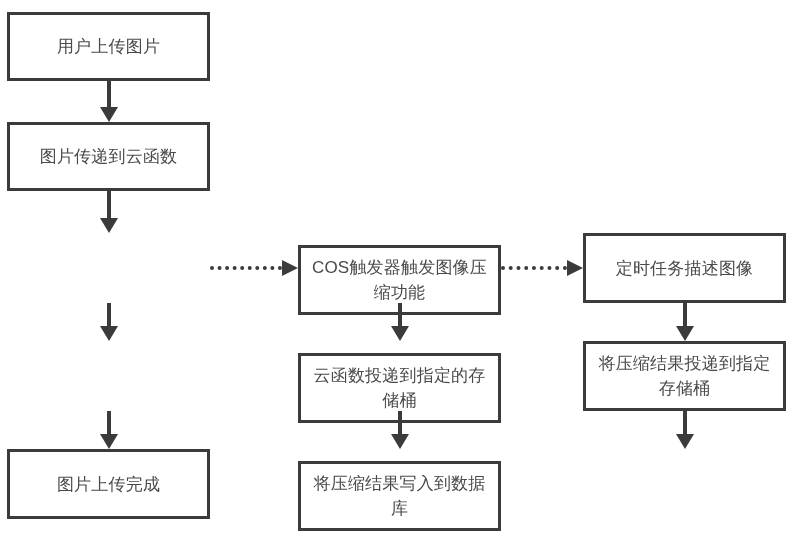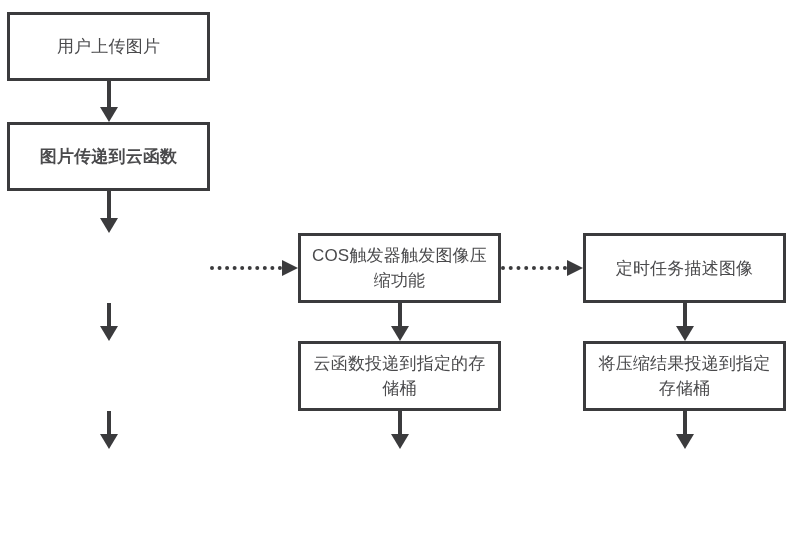--- a/index.html
+++ b/index.html
@@ -34,25 +34,25 @@
     line-height: 25px;
     letter-spacing: 0.2px;
     padding: 2px 10px;
   }
   .node .label {
     display: block;
     width: 100%;
   }
   
   .col-a { left: 7px;   width: 203px; }
-  .col-b { left: 298px; width: 203px; }
+  .col-b { left: 298px; width: 203px; margin-top: 12px; }
   .col-c { left: 583px; width: 203px; justify-content: center; }
 
   .row-1 { top: 12px;  height: 69px; }
-  .row-2 { top: 122px; height: 69px; font-weight: bold; }
+  .row-2 { top: 122px; height: 69px; }
   .row-3 { top: 233px; height: 70px; }
   .row-4 { top: 341px; height: 70px; }
   .row-5 { top: 449px; height: 70px; }
 
   
   .v-conn {
     position: absolute;
     width: 18px;
   }
   .v-conn .stem {
@@ -124,20 +124,23 @@
     <div class="stem" style="height:24px;"></div>
     <div class="head"></div>
   </div>
 
 
   <div class="v-conn" style="left:100px; top:411px; height:38px;">
     <div class="stem" style="height:24px;"></div>
     <div class="head"></div>
   </div>
 
+  <div class="node col-a row-5">
+    <span class="label">图片上传完成</span>
+  </div>
 
   <div class="h-conn" style="left:210px; top:260px; width:88px;">
     <div class="dots" style="width:72px;"></div>
     <div class="head"></div>
   </div>
 
   <div class="node col-b row-3">
     <span class="label">COS触发器触发图像压缩功能</span>
   </div>
 
@@ -148,20 +151,23 @@
 
   <div class="node col-b row-4">
     <span class="label">云函数投递到指定的存储桶</span>
   </div>
 
   <div class="v-conn" style="left:391px; top:411px; height:38px;">
     <div class="stem" style="height:24px;"></div>
     <div class="head"></div>
   </div>
 
+  <div class="node col-b row-5">
+    <span class="label">将压缩结果写入到数据库</span>
+  </div>
 
   <div class="h-conn" style="left:501px; top:260px; width:82px;">
     <div class="dots" style="width:66px;"></div>
     <div class="head"></div>
   </div>
 
   <div class="node col-c row-3">
     <span class="label">定时任务描述图像</span>
   </div>
 

